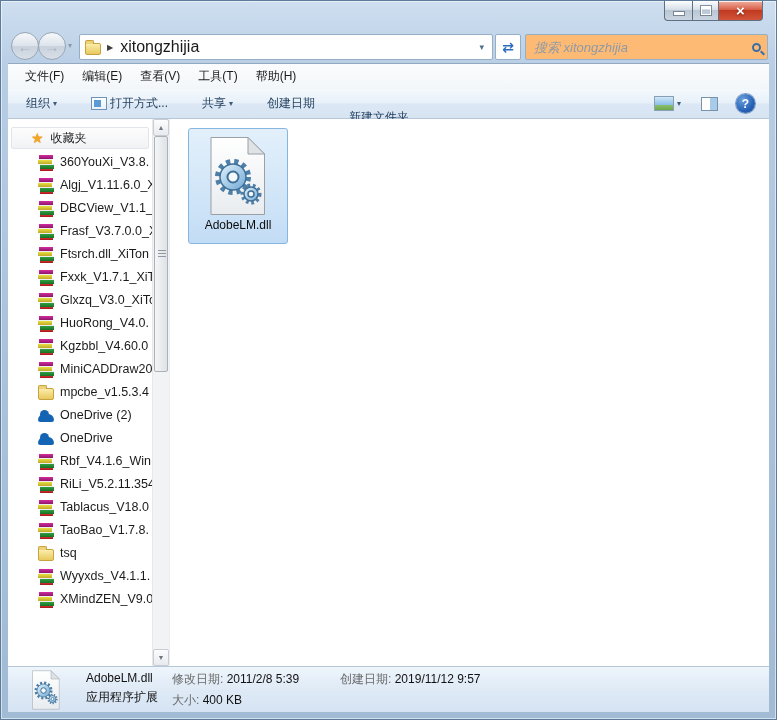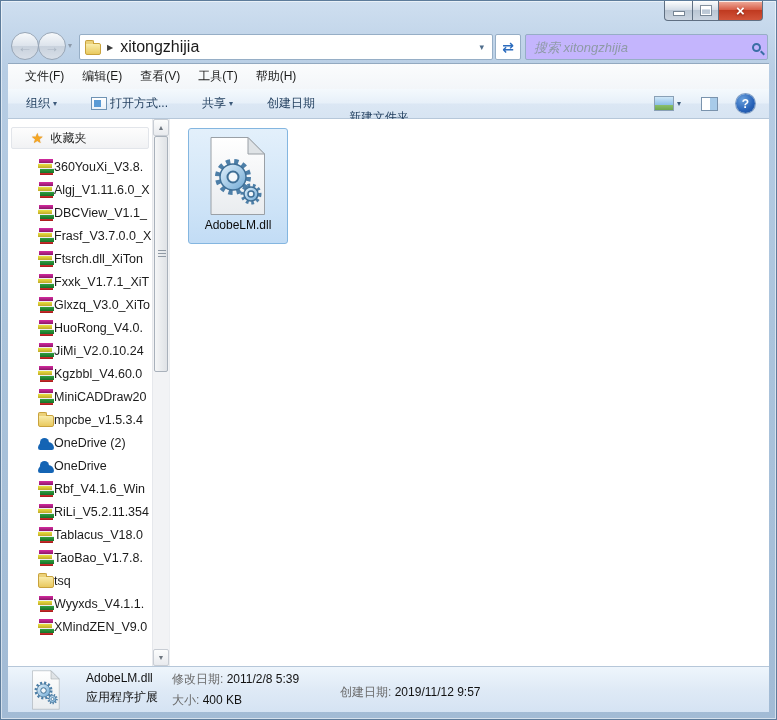--- a/index.html
+++ b/index.html
@@ -34,21 +34,21 @@
   .nav-fwd{left:37px;}
   .nav-history{position:absolute;left:67px;top:40px;font-size:8px;color:#8b99a9;}
   .address-bar{position:absolute;left:78px;top:33px;width:414px;height:26px;background:#fff;
     border:1px solid #96aec6;border-radius:2px;display:flex;align-items:center;padding:0 4px 0 5px;}
   .crumb-arrow{font-size:8px;color:#3c3c3c;margin:0 7px 0 6px;}
   .address-text{font-size:16px;color:#1a1a1a;flex:1;}
   .address-dropdown{font-size:9px;color:#4f6d8c;padding:0 4px;}
   .refresh-btn{position:absolute;left:494px;top:33px;width:26px;height:26px;background:#fff;
     border:1px solid #96aec6;border-radius:2px;display:flex;align-items:center;justify-content:center;
     color:#2c6cbe;font-size:14px;font-weight:bold;}
-  .search-box{position:absolute;left:524px;top:33px;width:243px;height:26px;background:#c4b5fd;
+  .search-box{position:absolute;left:524px;top:33px;width:243px;height:26px;background:#fdba74;
     border:1px solid #96aec6;border-radius:2px;display:flex;align-items:center;padding:0 6px 0 8px;}
   .search-input{flex:1;border:none;outline:none;font-size:13px;color:#1a1a1a;background:transparent;
     font-family:"Liberation Sans","DejaVu Sans",sans-serif;}
   .search-input::placeholder{font-style:italic;color:#8e9aa6;}
   .magnifier{width:9px;height:9px;border:2px solid #3a6ea5;border-radius:50%;position:relative;flex:none;}
   .magnifier::after{content:"";position:absolute;width:5px;height:2px;background:#3a6ea5;
     transform:rotate(45deg);left:6px;top:7px;}
   
   .menubar{position:absolute;left:7px;right:7px;top:62px;height:26px;background:linear-gradient(#fbfcfd,#f3f6f9);
     border-top:1px solid #93a9c0;display:flex;align-items:center;padding-left:8px;}
@@ -71,21 +71,21 @@
     color:#fff;font-weight:bold;font-size:12px;display:flex;align-items:center;justify-content:center;
     box-shadow:0 0 0 1px #7e9cc2;}
   .tool-item.icon-only{padding:5px 6px;}
   
   .content{position:absolute;left:7px;right:7px;top:118px;bottom:53px;background:#fff;display:flex;}
   .sidebar{width:144px;flex:none;overflow:hidden;padding-top:4px;}
   .fav-header{margin:4px 3px 6px 3px;height:22px;display:flex;align-items:center;gap:7px;padding-left:19px;
     background:linear-gradient(#fdfdfd,#f1f2f4);border:1px solid #e2e5ea;border-radius:2px;}
   .star-icon{color:#f5a623;font-size:14px;line-height:14px;text-shadow:0 0 1px #c87d1a;}
   .fav-label{font-size:12px;color:#1b1b1b;}
-  .side-item{display:flex;align-items:center;gap:0;height:23px;padding-left:30px;white-space:nowrap;overflow:hidden;}
+  .side-item{display:flex;align-items:flex-start;gap:6px;height:23px;padding-left:30px;white-space:nowrap;overflow:hidden;}
   .side-label{font-size:12.5px;color:#1b1b1b;}
   .icon{flex:none;display:inline-block;}
   .rar-icon{width:16px;height:16px;background:
     linear-gradient(#d42ba0,#8c1668) no-repeat 1px 0px/14px 4px,
     linear-gradient(#ffffff,#dddddd) no-repeat 0px 4px/14px 1px,
     linear-gradient(#e8e040,#c0a828) no-repeat 0px 5px/14px 4px,
     linear-gradient(#ffffff,#dddddd) no-repeat 2px 9px/14px 1px,
     linear-gradient(#30a040,#187028) no-repeat 2px 10px/14px 4px,
     linear-gradient(#d03030,#a01818) no-repeat 2px 14px/13px 2px;}
   .folder-icon{width:16px;height:12px;background:linear-gradient(#f9ecab,#e9c95e);
@@ -112,21 +112,21 @@
   .tile svg{margin-top:7px;}
   
   .statusbar{position:absolute;left:7px;right:7px;bottom:7px;height:46px;
     background:linear-gradient(#eef5fc,#dfeaf6 50%,#d5e3f3);border-top:1px solid #b6c7d9;
     display:flex;align-items:center;}
   .status-icon{margin-left:22px;flex:none;}
   .status-cols{display:flex;margin-left:24px;}
   .scol{display:flex;flex-direction:column;gap:4px;}
   .scol-1{width:86px;}
   .scol-2{width:168px;}
-  .scol-3{margin-left:0;margin-top:13px;}
+  .scol-3{margin-left:0;}
   .srow{font-size:12px;white-space:nowrap;}
   .s-name{color:#111;}
   .s-label{color:#6a6a6a;}
   .s-value{color:#111;}
 </style>
 </head>
 <body>
 
 <div class="caption-group">
   <div class="cap-btn cap-min">
@@ -234,24 +234,20 @@
           <span class="icon rar-icon"></span>
           <span class="side-label">Fxxk_V1.7.1_XiT</span>
         </div>
         <div class="side-item">
           <span class="icon rar-icon"></span>
           <span class="side-label">Glxzq_V3.0_XiTo</span>
         </div>
         <div class="side-item">
           <span class="icon rar-icon"></span>
           <span class="side-label">HuoRong_V4.0.</span>
-        </div>
-        <div class="side-item">
-          <span class="icon rar-icon"></span>
-          <span class="side-label">JiMi_V2.0.10.24</span>
         </div>
         <div class="side-item">
           <span class="icon rar-icon"></span>
           <span class="side-label">Kgzbbl_V4.60.0</span>
         </div>
         <div class="side-item">
           <span class="icon rar-icon"></span>
           <span class="side-label">MiniCADDraw20</span>
         </div>
         <div class="side-item">

